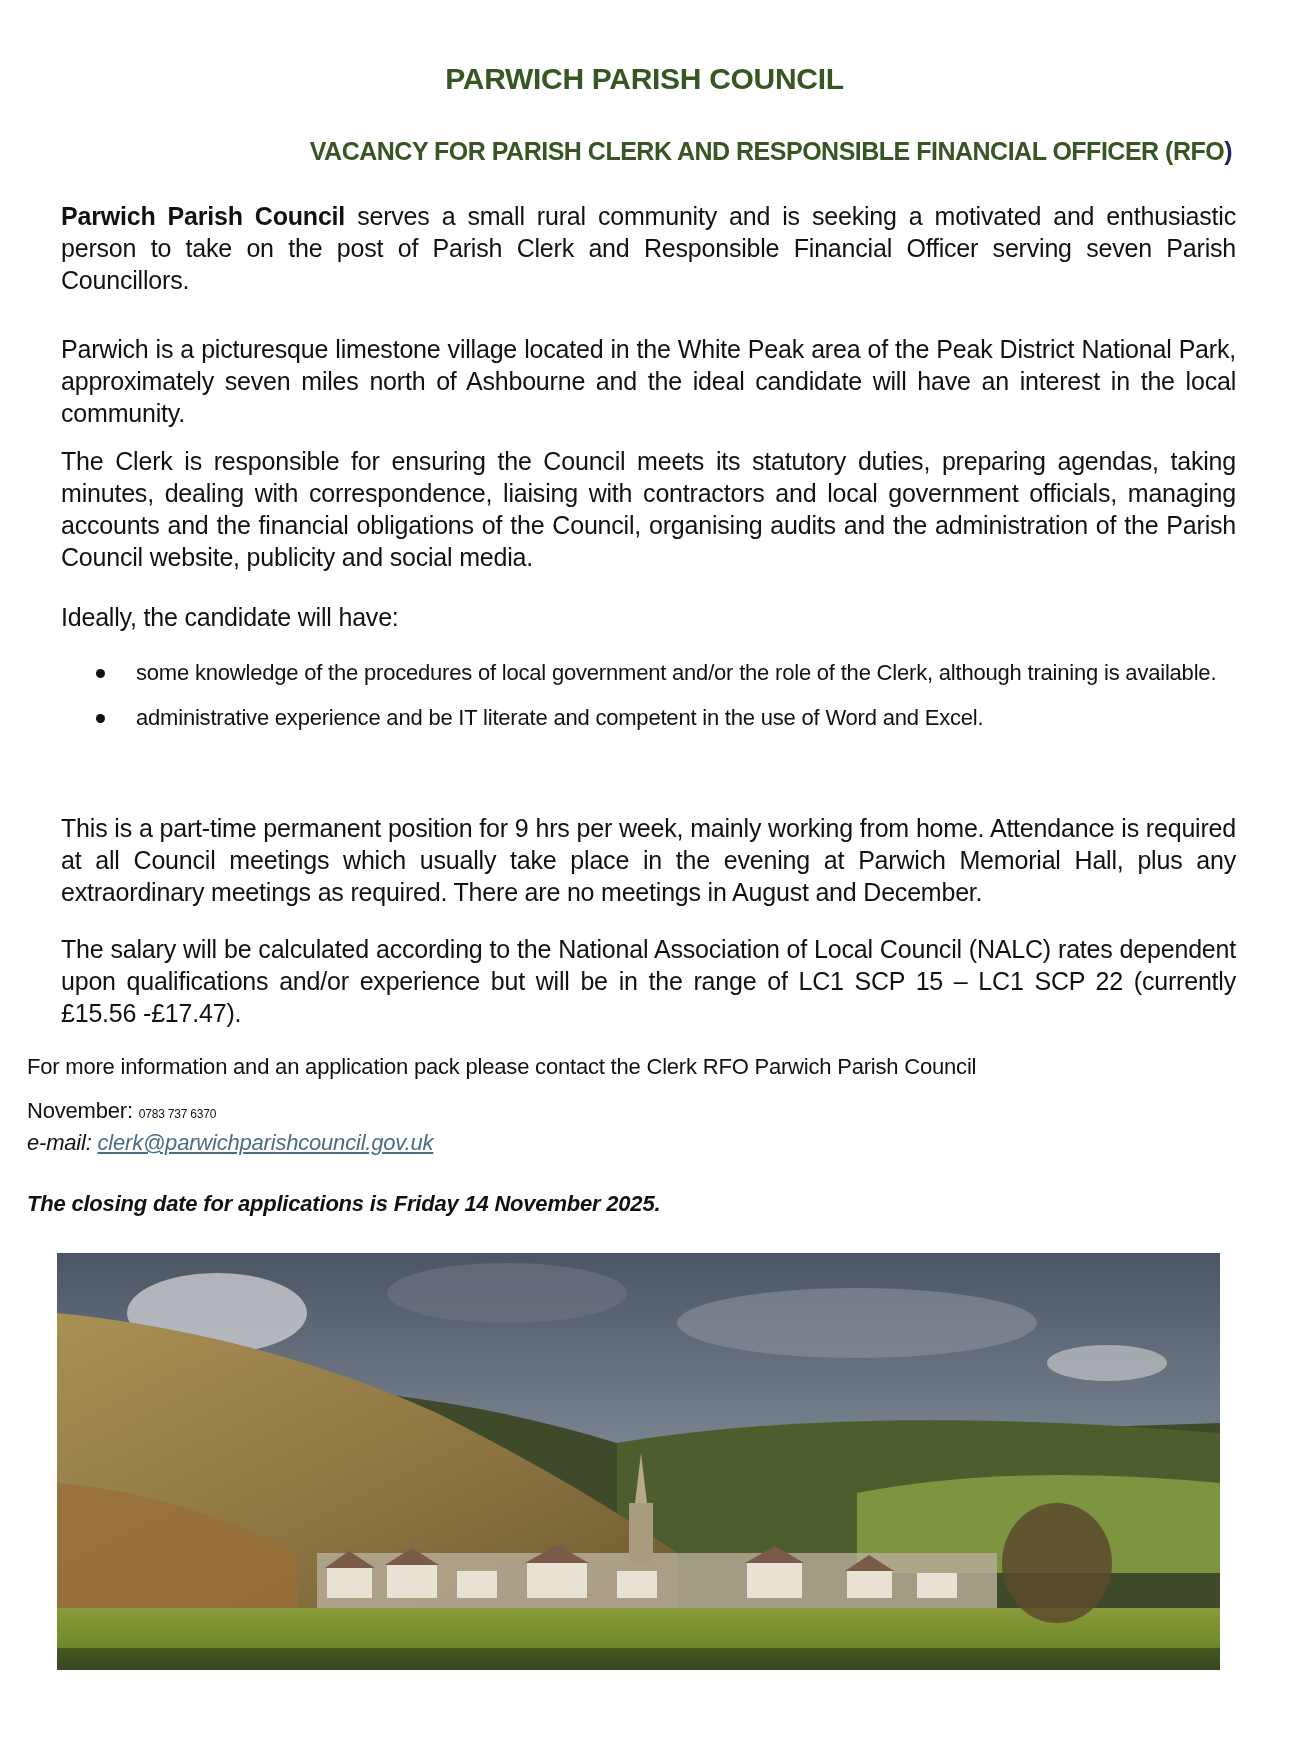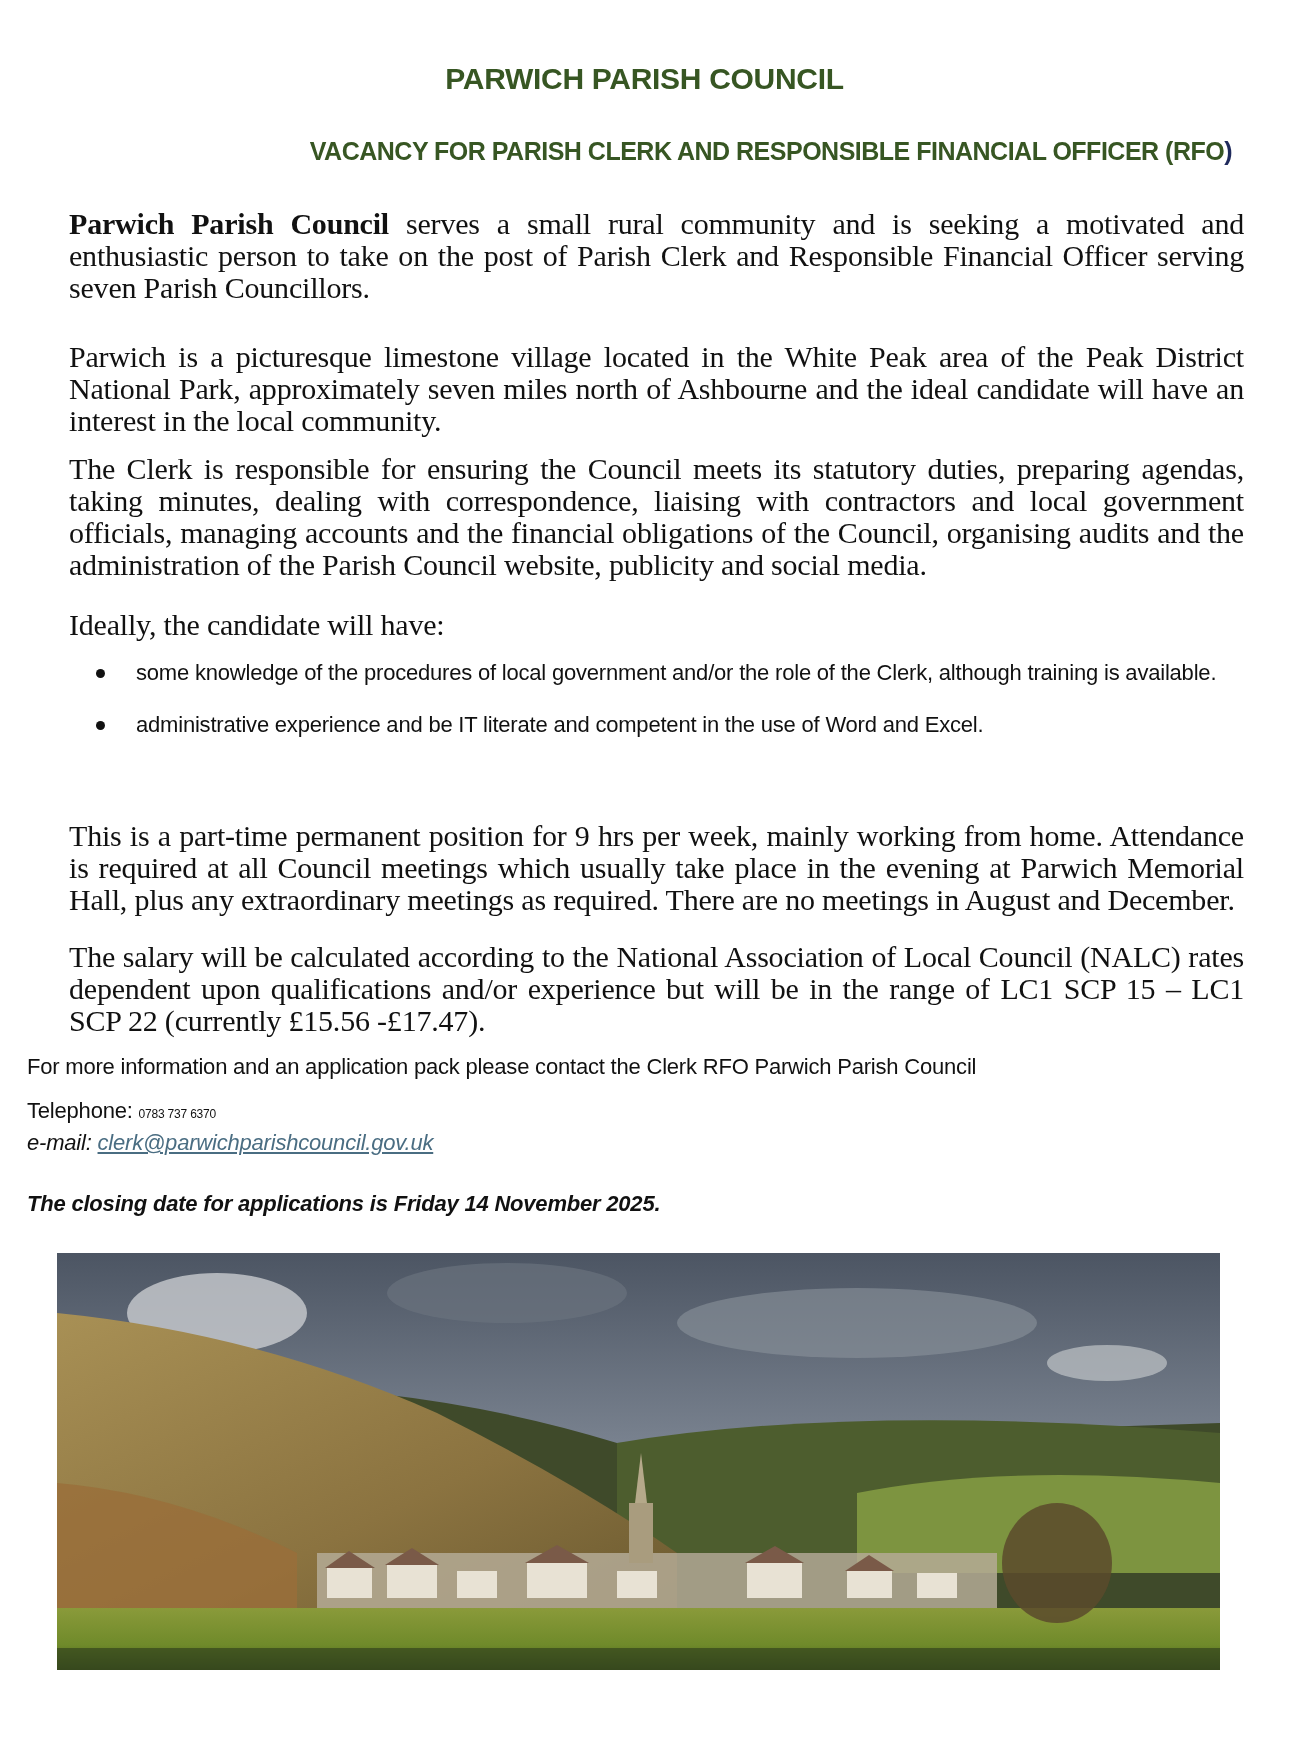--- a/index.html
+++ b/index.html
@@ -4,22 +4,22 @@
 <style>
   html, body { margin: 0; padding: 0; background: #ffffff; }
   body { width: 1298px; height: 1750px; position: relative; overflow: hidden;
          font-family: "Liberation Sans", sans-serif; color: #111111; }
   .page { position: absolute; left: 57px; top: 0; width: 1175px; }
   .title { position: absolute; left: 0; width: 1175px; top: 62px; text-align: center;
            font-size: 30px; font-weight: bold; color: #375623; margin: 0; letter-spacing: -0.3px; }
   .subtitle { position: absolute; left: 0; width: 1175px; top: 137px; text-align: right;
               font-size: 25px; font-weight: bold; color: #375623; margin: 0; letter-spacing: -0.5px; white-space: nowrap; }
   .subtitle .paren { color: #1f2a5c; }
-  .para { position: absolute; left: 0; width: 1175px; margin: 12px; font-size: 30px; line-height: 32px;
-          text-align: justify; letter-spacing: -0.2px; font-family: Liberation Serif, serif; }
+  .para { position: absolute; left: 0; width: 1175px; margin: 4px; font-size: 25px; line-height: 32px;
+          text-align: justify; letter-spacing: -0.2px; }
   .para b { font-weight: bold; }
   .bullets { position: absolute; left: 0; width: 1175px; margin: 0; padding: 0; list-style: none; font-size: 22px; line-height: 32px; }
   .bullets li { position: relative; padding-left: 79px; text-align: justify; letter-spacing: -0.2px; }
   .bullets li .dot { position: absolute; left: 39px; top: 12px; width: 9px; height: 9px; border-radius: 50%; background: #111; }
   .center { position: absolute; left: -30px; width: 1235px; margin: 0; font-size: 22px; line-height: 32px; letter-spacing: -0.2px; }
   .phone-num { font-size: 12px; }
   .email-link { color: #4a6d82; text-decoration: underline; }
   .closing { font-weight: bold; font-style: italic; }
   .photo { position: absolute; left: 57px; top: 1253px; width: 1163px; height: 417px; overflow: hidden; }
   .photo svg { display: block; }
@@ -34,30 +34,30 @@
   <p class="para" style="top:196px;"><b>Parwich Parish Council</b><span> serves a small rural community and is seeking a motivated and enthusiastic person to take on the post of Parish Clerk and Responsible Financial Officer serving seven Parish Councillors.</span></p>
 
   <p class="para" style="top:329px;">Parwich is a picturesque limestone village located in the White Peak area of the Peak District National Park, approximately seven miles north of Ashbourne and the ideal candidate will have an interest in the local community.</p>
 
   <p class="para" style="top:441px;">The Clerk is responsible for ensuring the Council meets its statutory duties, preparing agendas, taking minutes, dealing with correspondence, liaising with contractors and local government officials, managing accounts and the financial obligations of the Council, organising audits and the administration of the Parish Council website, publicity and social media.</p>
 
   <p class="para" style="top:597px;">Ideally, the candidate will have:</p>
 
   <ul class="bullets" style="top:657px;">
     <li><span class="dot"></span><span>some knowledge of the procedures of local government and/or the role of the Clerk, although training is available.</span></li>
-    <li style="margin-top:20px;"><span class="dot"></span><span>administrative experience and be IT literate and competent in the use of Word and Excel.</span></li>
+    <li style="margin-top:13px;"><span class="dot"></span><span>administrative experience and be IT literate and competent in the use of Word and Excel.</span></li>
   </ul>
 
   <p class="para" style="top:808px;">This is a part-time permanent position for 9 hrs per week, mainly working from home. Attendance is required at all Council meetings which usually take place in the evening at Parwich Memorial Hall, plus any extraordinary meetings as required. There are no meetings in August and December.</p>
 
   <p class="para" style="top:929px;">The salary will be calculated according to the National Association of Local Council (NALC) rates dependent upon qualifications and/or experience but will be in the range of LC1 SCP 15 – LC1 SCP 22 (currently £15.56 -£17.47).</p>
 
   <p class="center" style="top:1051px;">For more information and an application pack please contact the Clerk RFO Parwich Parish Council</p>
 
-  <p class="center" style="top:1095px;"><span>Telephone: </span><span class="phone-num">0783 737 6370</span></p>
+  <p class="center" style="top:1095px;"><span>November: </span><span class="phone-num">0783 737 6370</span></p>
 
   <p class="center" style="top:1127px;font-style:italic;"><span>e-mail: </span><a class="email-link" href="#">clerk@parwichparishcouncil.gov.uk</a></p>
 
   <p class="center closing" style="top:1188px;">The closing date for applications is Friday 14 November 2025.</p>
 </div>
 
 <div class="photo">
   <svg width="1163" height="417" viewBox="0 0 1163 417" xmlns="http://www.w3.org/2000/svg">
     <defs>
       <linearGradient id="sky" x1="0" y1="0" x2="0" y2="1">

